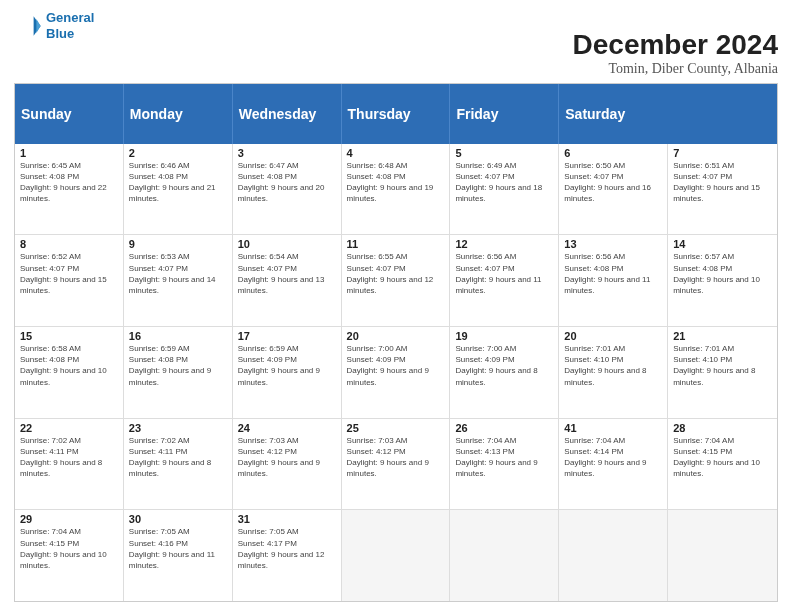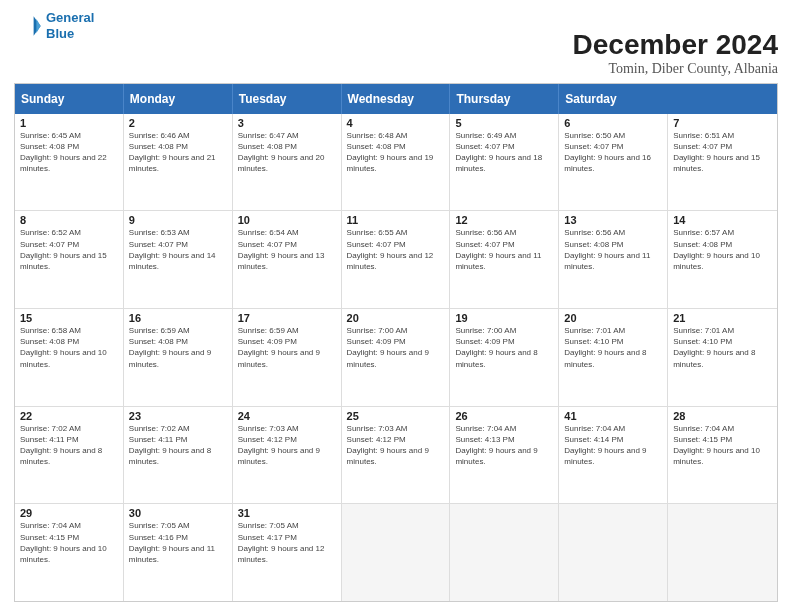--- a/index.html
+++ b/index.html
@@ -64,22 +64,22 @@
       border: 1px solid #ccc;
     }
     .cal-header {
       display: grid;
       grid-template-columns: repeat(7, 1fr);
       background: #2d6db5;
     }
     .cal-header-cell {
       color: #fff;
       font-weight: bold;
-      font-size: 12px;
-      padding: 8px 6px;
+      font-size: 14px;
+      padding: 22px 6px;
       border-right: 1px solid #4a85c9;
     }
     .cal-header-cell:last-child { border-right: none; }
     .cal-body {
       flex: 1;
       display: flex;
       flex-direction: column;
     }
     .cal-row {
       display: grid;
@@ -129,23 +129,23 @@
     <div class="title-block">
       <h1>December 2024</h1>
       <h2>Tomin, Diber County, Albania</h2>
     </div>
   </div>
 
   <div class="calendar">
     <div class="cal-header">
       <div class="cal-header-cell">Sunday</div>
       <div class="cal-header-cell">Monday</div>
-      <div class="cal-header-cell">Tuesday</div>
       <div class="cal-header-cell">Wednesday</div>
       <div class="cal-header-cell">Thursday</div>
+      <div class="cal-header-cell">Friday</div>
       <div class="cal-header-cell">Saturday</div>
     </div>
     <div class="cal-body" id="cal-body">
     <div class="cal-row">
           <div class="cal-cell">
         <span class="day-num">1</span>
         <div class="cell-info">
           Sunrise: 6:45 AM<br>
           Sunset: 4:08 PM<br>
           Daylight: 9 hours and 22 minutes.

